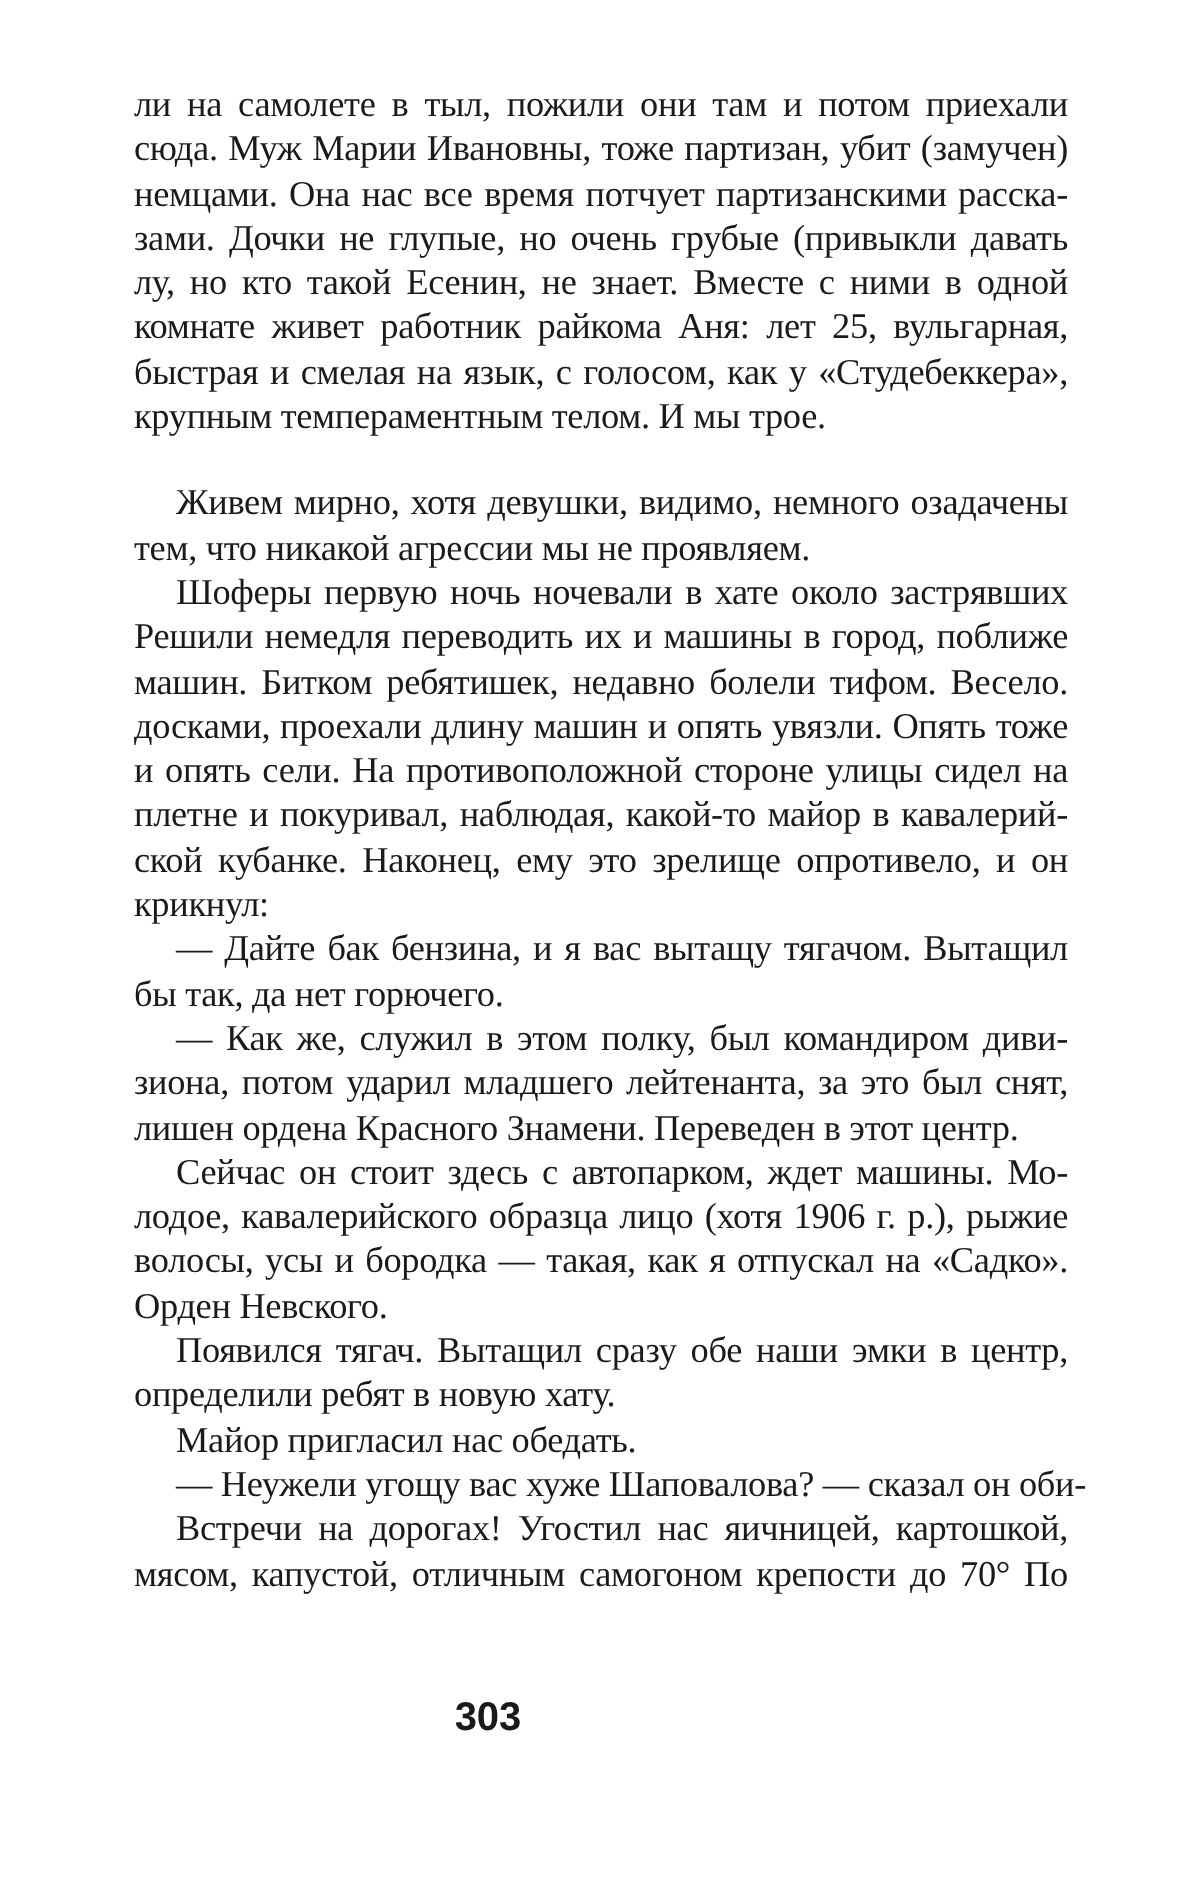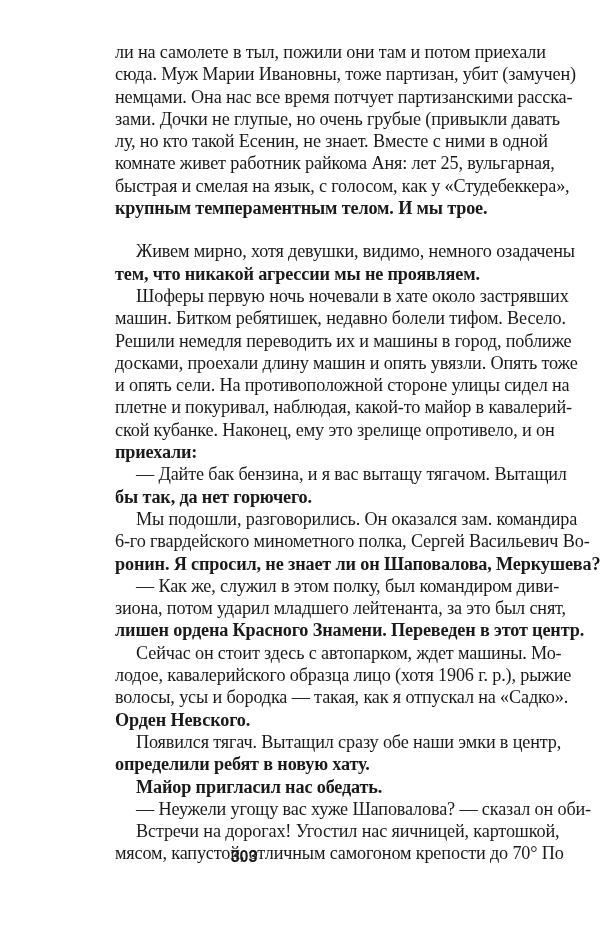--- a/index.html
+++ b/index.html
@@ -14,33 +14,32 @@
     line-height: 22.3px;
     color: #1a1a1a;
     letter-spacing: -0.15px;
   }
   .line {
     display: block;
     white-space: nowrap;
     text-align: justify;
     text-align-last: justify;
     height: 22.3px;
-    margin-left: 48px;
   }
-  .line.last { text-align-last: left; font-weight: bold; }
+  .line.last { text-align-last: left; }
   .line.indent { padding-left: 21px; }
   .gap { display: block; height: 21px; }
   .page-number {
     position: absolute;
     left: 0; width: 488px;
     top: 848px;
     text-align: center;
     font-family: "Liberation Sans", sans-serif;
     font-weight: bold;
-    font-size: 16px;
+    font-size: 20px;
     color: #1a1a1a;
   }
 </style>
 </head>
 <body>
 
 <div class="page" id="page-text">
     <div>
       <span class="line">ли на самолете в тыл, пожили они там и потом приехали</span>
       <span class="line">сюда. Муж Марии Ивановны, тоже партизан, убит (замучен)</span>
@@ -51,36 +50,31 @@
       <span class="line">быстрая и смелая на язык, с голосом, как у «Студебеккера»,</span>
       <span class="line last">крупным темпераментным телом. И мы трое.</span>
     </div>
     <span class="gap"></span>
     <div>
       <span class="line indent">Живем мирно, хотя девушки, видимо, немного озадачены</span>
       <span class="line last">тем, что никакой агрессии мы не проявляем.</span>
     </div>
     <div>
       <span class="line indent">Шоферы первую ночь ночевали в хате около застрявших</span>
+      <span class="line">Решили немедля переводить их и машины в город, поближе</span>
       <span class="line">машин. Битком ребятишек, недавно болели тифом. Весело.</span>
-      <span class="line">Решили немедля переводить их и машины в город, поближе</span>
       <span class="line">досками, проехали длину машин и опять увязли. Опять тоже</span>
       <span class="line">и опять сели. На противоположной стороне улицы сидел на</span>
       <span class="line">плетне и покуривал, наблюдая, какой-то майор в кавалерий-</span>
       <span class="line">ской кубанке. Наконец, ему это зрелище опротивело, и он</span>
-      <span class="line last">приехали:</span>
+      <span class="line last">крикнул:</span>
     </div>
     <div>
       <span class="line indent">— Дайте бак бензина, и я вас вытащу тягачом. Вытащил</span>
       <span class="line last">бы так, да нет горючего.</span>
-    </div>
-    <div>
-      <span class="line indent">Мы подошли, разговорились. Он оказался зам. командира</span>
-      <span class="line">6-го гвардейского минометного полка, Сергей Васильевич Во-</span>
-      <span class="line last">ронин. Я спросил, не знает ли он Шаповалова, Меркушева?</span>
     </div>
     <div>
       <span class="line indent">— Как же, служил в этом полку, был командиром диви-</span>
       <span class="line">зиона, потом ударил младшего лейтенанта, за это был снят,</span>
       <span class="line last">лишен ордена Красного Знамени. Переведен в этот центр.</span>
     </div>
     <div>
       <span class="line indent">Сейчас он стоит здесь с автопарком, ждет машины. Мо-</span>
       <span class="line">лодое, кавалерийского образца лицо (хотя 1906 г. р.), рыжие</span>
       <span class="line">волосы, усы и бородка — такая, как я отпускал на «Садко».</span>

